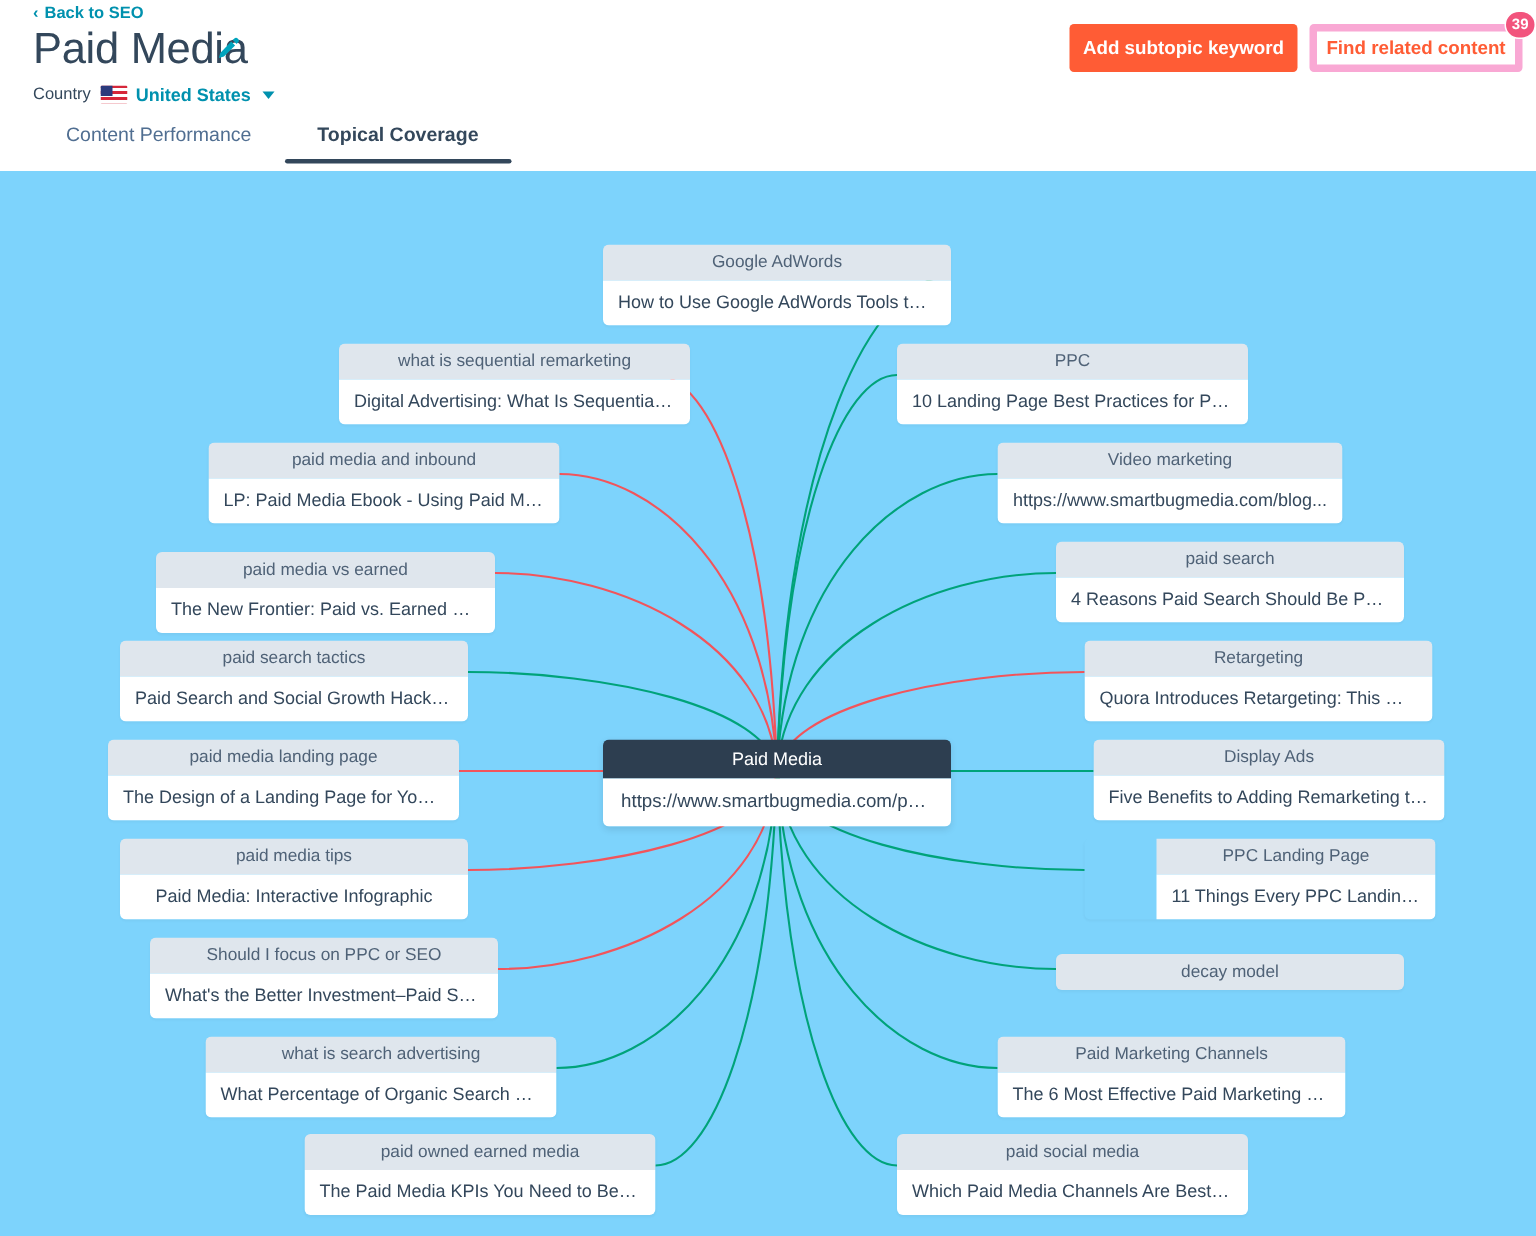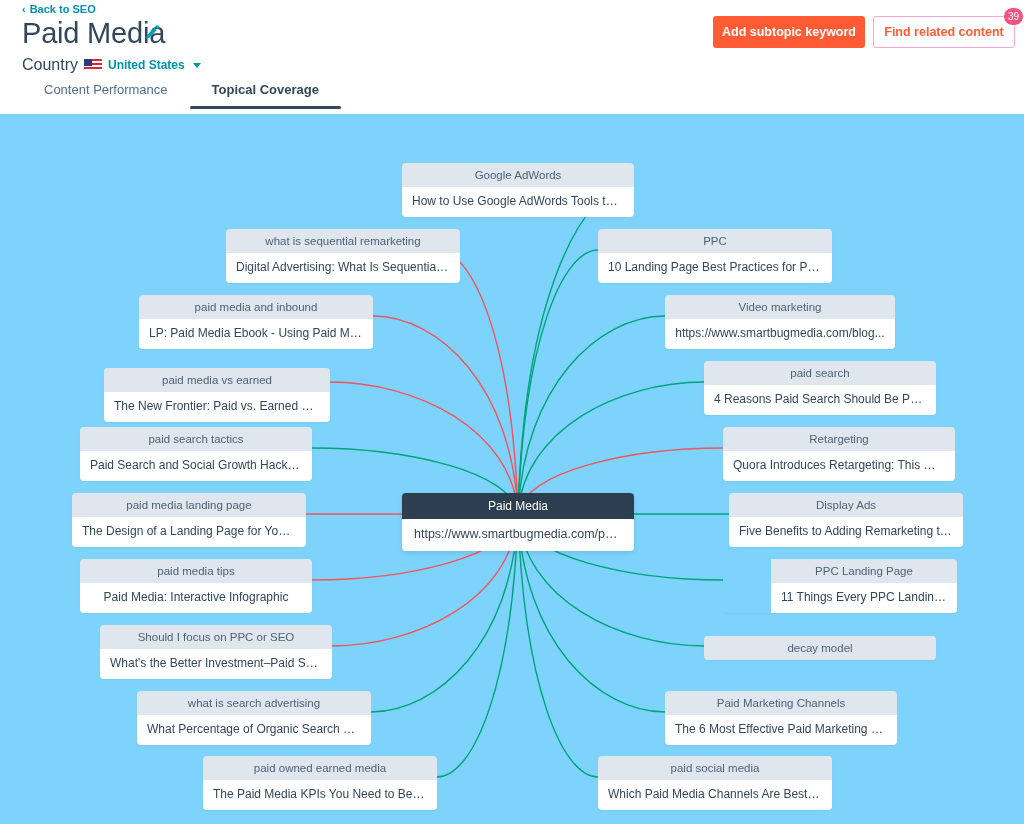--- a/index.html
+++ b/index.html
@@ -29,21 +29,21 @@
   }
   .edit-pencil {
     position: absolute; left: 143px; top: 24px;
     width: 18px; height: 18px; cursor: pointer;
   }
   .country-row {
     position: absolute; left: 22px; top: 56px;
     display: flex; align-items: center; gap: 6px;
     font-size: 12px; color: #33475b;
   }
-  .country-label { color: #33475b; font-size: 16px; }
+  .country-label { color: #33475b; font-size: 11px; }
   .flag {
     width: 18px; height: 12px; display: inline-block; position: relative;
     border-radius: 1px; overflow: hidden; background: #fff;
   }
   .flag .stripes { position: absolute; inset: 0;
     background: repeating-linear-gradient(to bottom, #d6273a 0 2px, #ffffff 2px 4px); }
   .flag .canton { position: absolute; left: 0; top: 0; width: 8px; height: 7px; background: #2b3a7c; }
   .country-value { color: #0091ae; font-weight: bold; font-size: 12px; cursor: pointer; }
   .caret-down {
     width: 0; height: 0; border-left: 4px solid transparent;
@@ -53,29 +53,29 @@
 
   .btn-primary {
     position: absolute; left: 713px; top: 16px; width: 152px; height: 32px;
     background: #ff5c35; color: #ffffff; border: none; border-radius: 3px;
     font-size: 12.5px; font-weight: bold; font-family: "Liberation Sans", sans-serif;
     cursor: pointer;
   }
   .btn-secondary-wrap { position: absolute; left: 873px; top: 16px; }
   .btn-secondary {
     width: 142px; height: 32px; background: #ffffff; color: #ff5c35;
-    border: 1px solid #f9a8d4; border-radius: 3px;
+    border: 5px solid #f9a8d4; border-radius: 3px;
     font-size: 12.5px; font-weight: bold; font-family: "Liberation Sans", sans-serif;
     cursor: pointer;
   }
   .badge {
     position: absolute; right: -9px; top: -9px;
     min-width: 19px; height: 19px; padding: 0 4px;
     border-radius: 10px; background: #f2547d; color: #fff;
-    font-size: 10px; font-weight: normal;
+    font-size: 10px; font-weight: bold;
     display: flex; align-items: center; justify-content: center;
     border: 1.5px solid #ffffff;
     margin-left: 48px;
   }
 
   .tabs { position: absolute; left: 22px; top: 82px; display: flex; }
   .tab {
     padding: 0 22px 12px 22px; font-size: 13px; color: #506e91;
     cursor: pointer; position: relative; font-weight: normal;
   }

